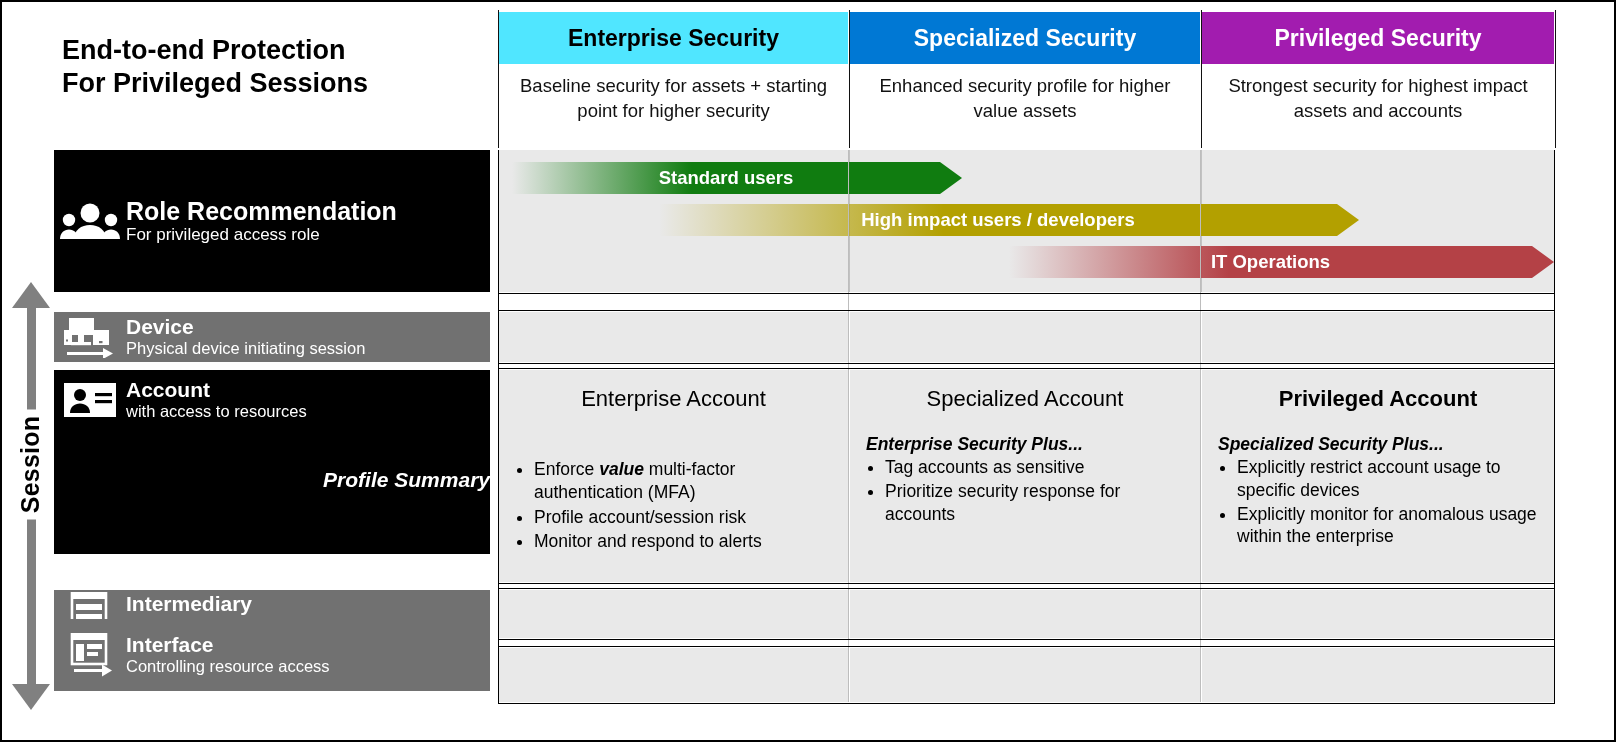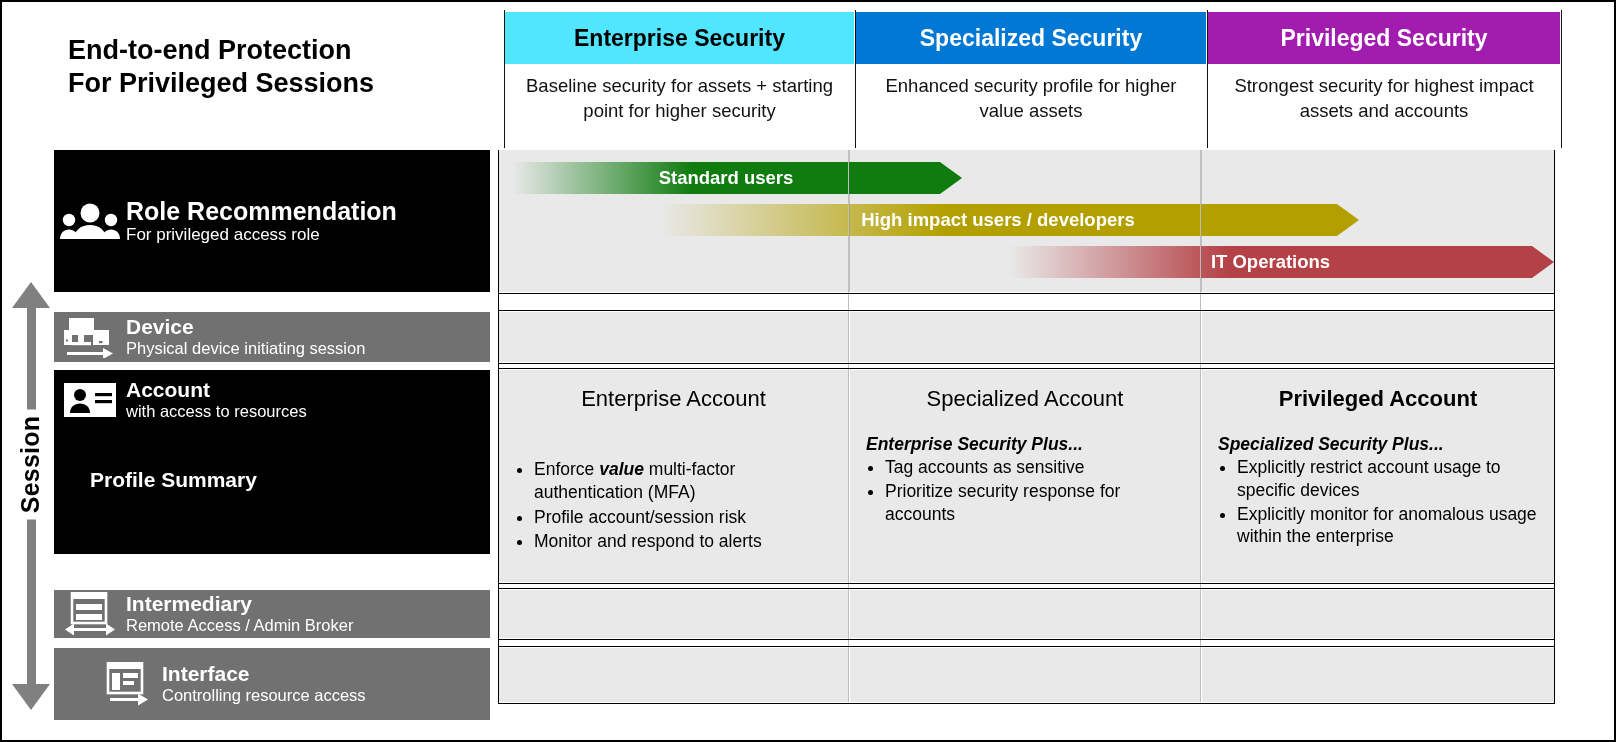--- a/index.html
+++ b/index.html
@@ -41,21 +41,21 @@
     font-size:25px;font-weight:bold;letter-spacing:.2px;color:#000;
     background:#fff;padding:2px 0;
   }
 
   
   .col1{left:497px;width:349px;}
   .col2{left:848px;width:350px;}
   .col3{left:1200px;width:352px;}
 
   
-  #header-row{position:absolute;left:6px;top:0;right:0;height:148px;padding-left:47px;}
+  #header-row{position:absolute;left:0;top:0;right:0;height:148px;padding-left:47px;}
   .hdr-title-block{
     position:absolute;left:60px;top:32px;width:420px;
     font-size:27px;font-weight:bold;line-height:1.22;
   }
   .hdr-col{position:absolute;top:10px;height:134px;}
   .hdr-col .chip{
     height:52px;display:flex;align-items:center;justify-content:center;
     font-size:23px;font-weight:bold;text-align:center;
   }
   .hdr-col .sub{
@@ -212,21 +212,21 @@
         <rect x="0" y="0" width="52" height="34" fill="#fff"></rect>
         <circle cx="16" cy="12" r="6" fill="#000"></circle>
         <path d="M6 30c0-6 4.5-9.5 10-9.5S26 24 26 30z" fill="#000"></path>
         <rect x="31" y="10" width="17" height="3.2" fill="#000"></rect>
         <rect x="31" y="17" width="17" height="3.2" fill="#000"></rect>
       </svg>
     </div>
     <div class="txt" style="padding-top:8px;width:100%;">
       <div class="t1">Account</div>
       <div class="t2">with access to resources</div>
-      <div style="margin-top:47px;margin-left:-36px;text-align:left;font-size:21px;font-weight:bold;">Profile Summary</div>
+      <div style="margin-top:47px;margin-left:-36px;text-align:right;font-size:21px;font-weight:bold;font-style:italic;">Profile Summary</div>
     </div>
   </div>
 
   <div class="profile-col c1 col1">
     <div class="acct-title">Enterprise Account</div>
     <ul id="ul0">
         <li>Enforce <b><i>value</i></b> multi-factor authentication (MFA)</li>
         <li>Profile account/session risk</li>
         <li>Monitor and respond to alerts</li>
       </ul>
@@ -262,21 +262,21 @@
     </div>
     <div class="txt">
       <div class="t1">Intermediary</div>
       <div class="t2">Remote Access / Admin Broker</div>
     </div>
   </div>
   <div class="content-cell col1" style="top:588px;height:48px;"></div>
   <div class="content-cell col2" style="top:588px;height:48px;"></div>
   <div class="content-cell col3" style="top:588px;height:48px;"></div>
 
-  <div class="label-cell gray" style="top:646px;height:72px;padding-left:36px;">
+  <div class="label-cell gray" style="top:617px;height:72px;">
     <div class="ic">
       <svg width="52" height="44" viewBox="0 0 52 44" aria-hidden="true">
         <rect x="8" y="1" width="34" height="30" fill="none" stroke="#fff" stroke-width="2.6"></rect>
         <rect x="8" y="1" width="34" height="6" fill="#fff"></rect>
         <rect x="12" y="11" width="8" height="17" fill="#fff"></rect>
         <rect x="23" y="11" width="15" height="5" fill="#fff"></rect>
         <rect x="23" y="19" width="11" height="4" fill="#fff"></rect>
         <rect x="10" y="36" width="30" height="3" fill="#fff"></rect>
         <path d="M38 31.5l10 6-10 6z" fill="#fff"></path>
       </svg>

